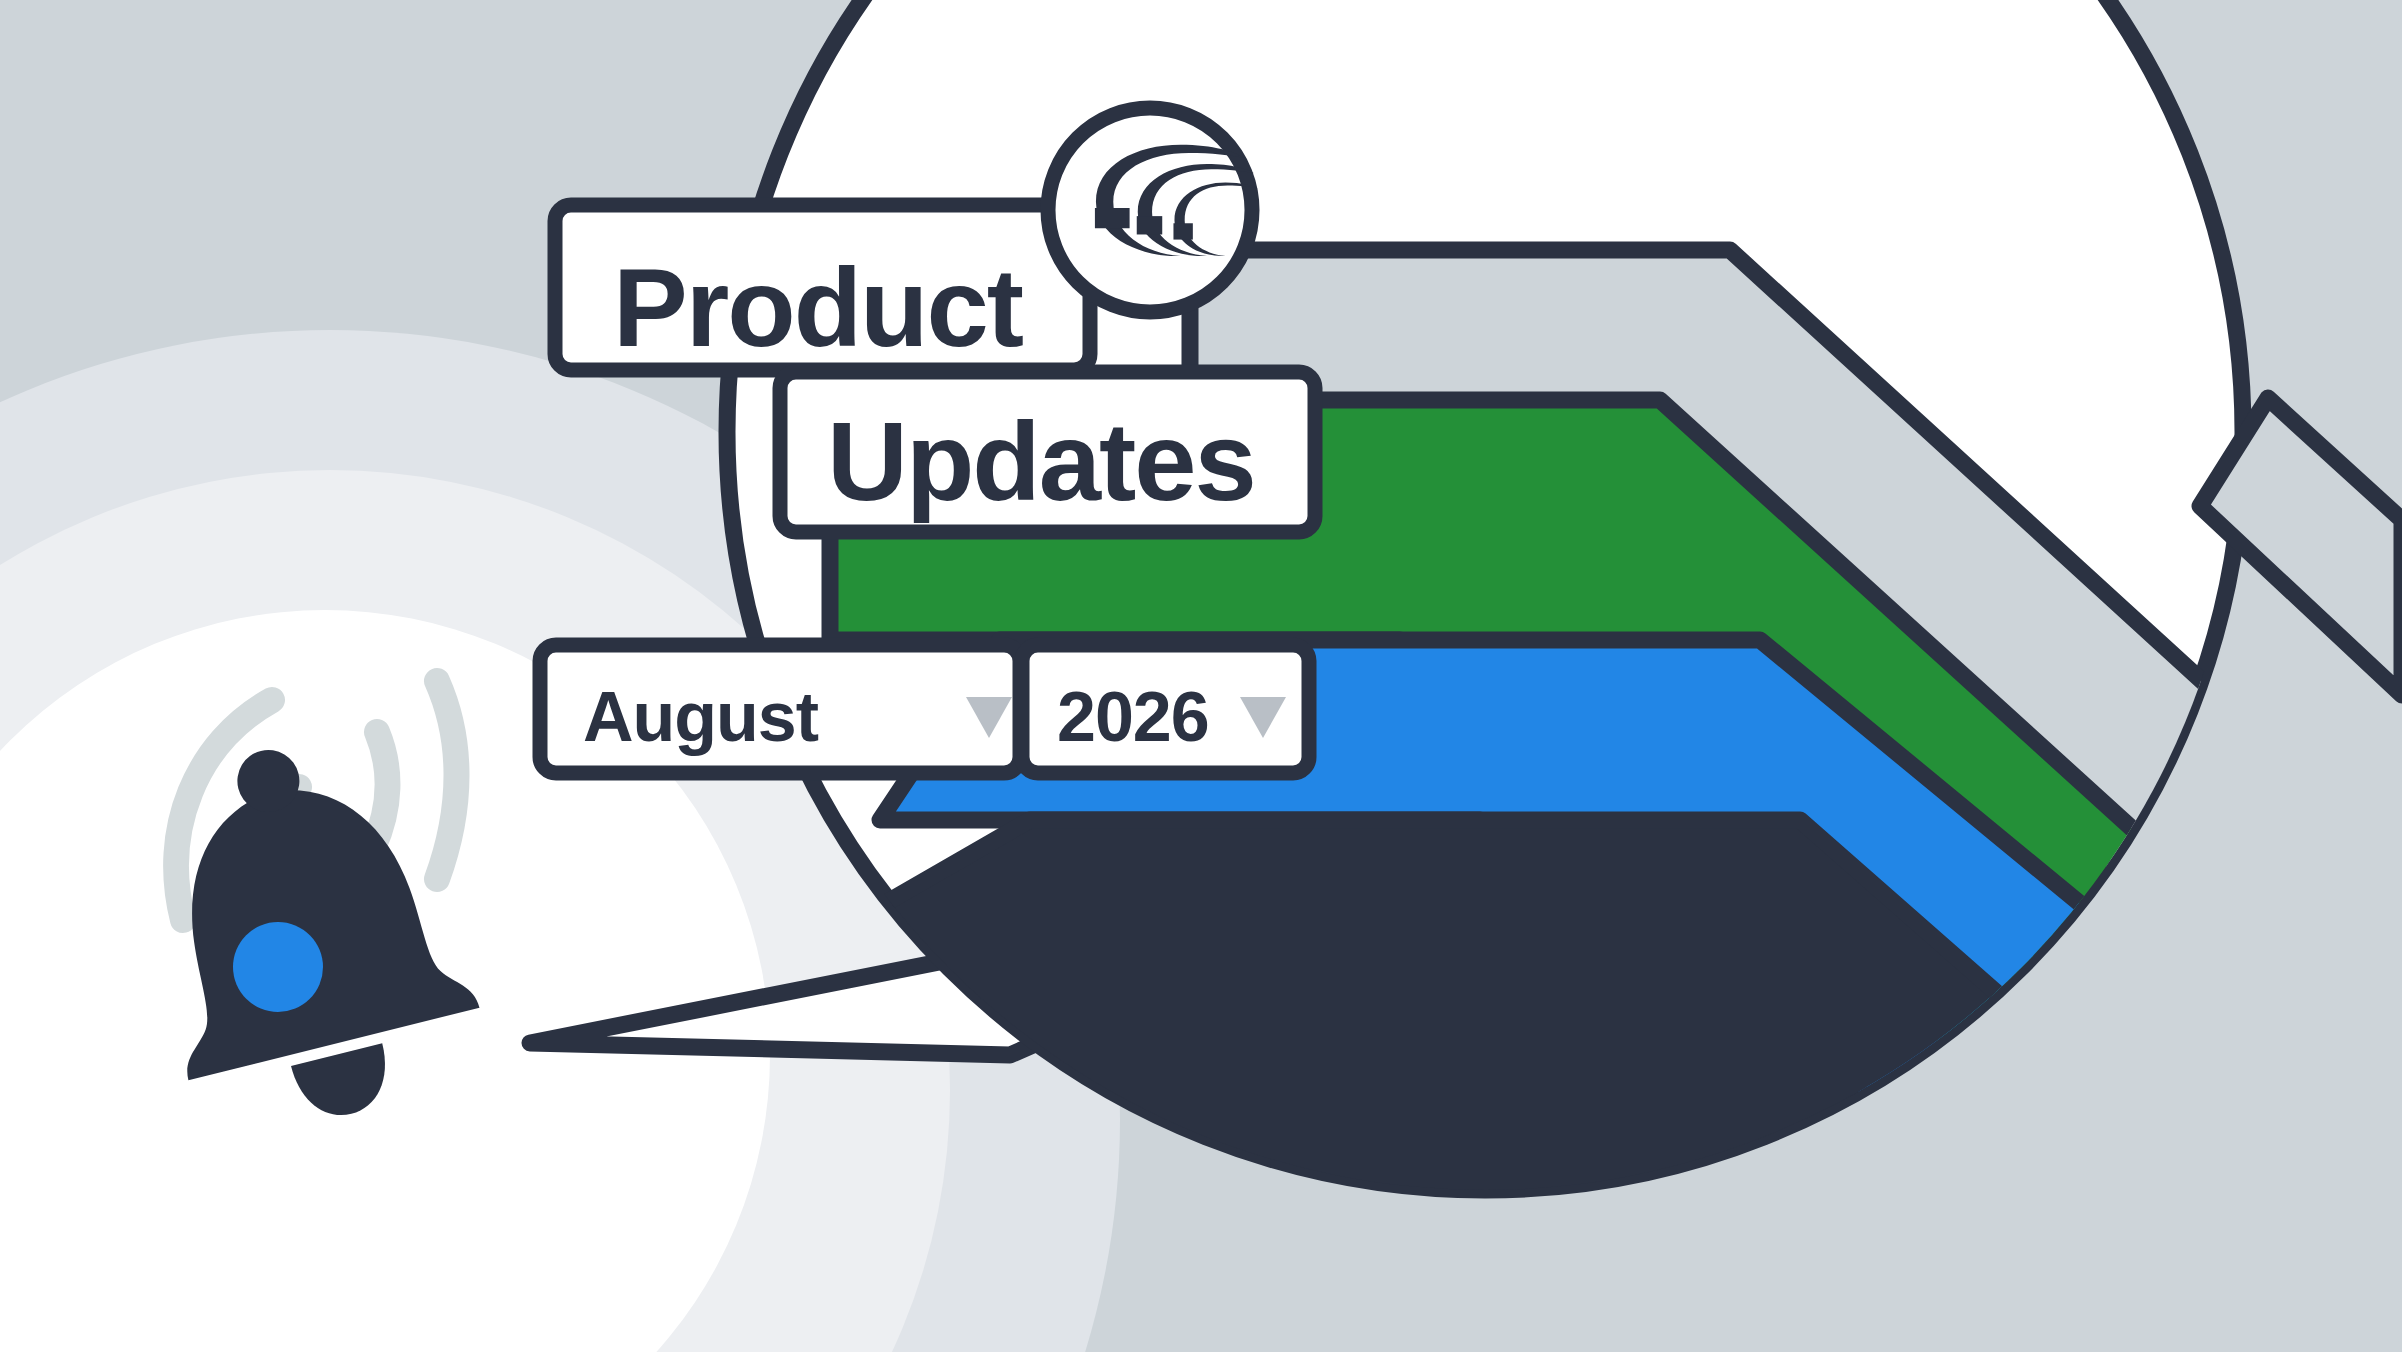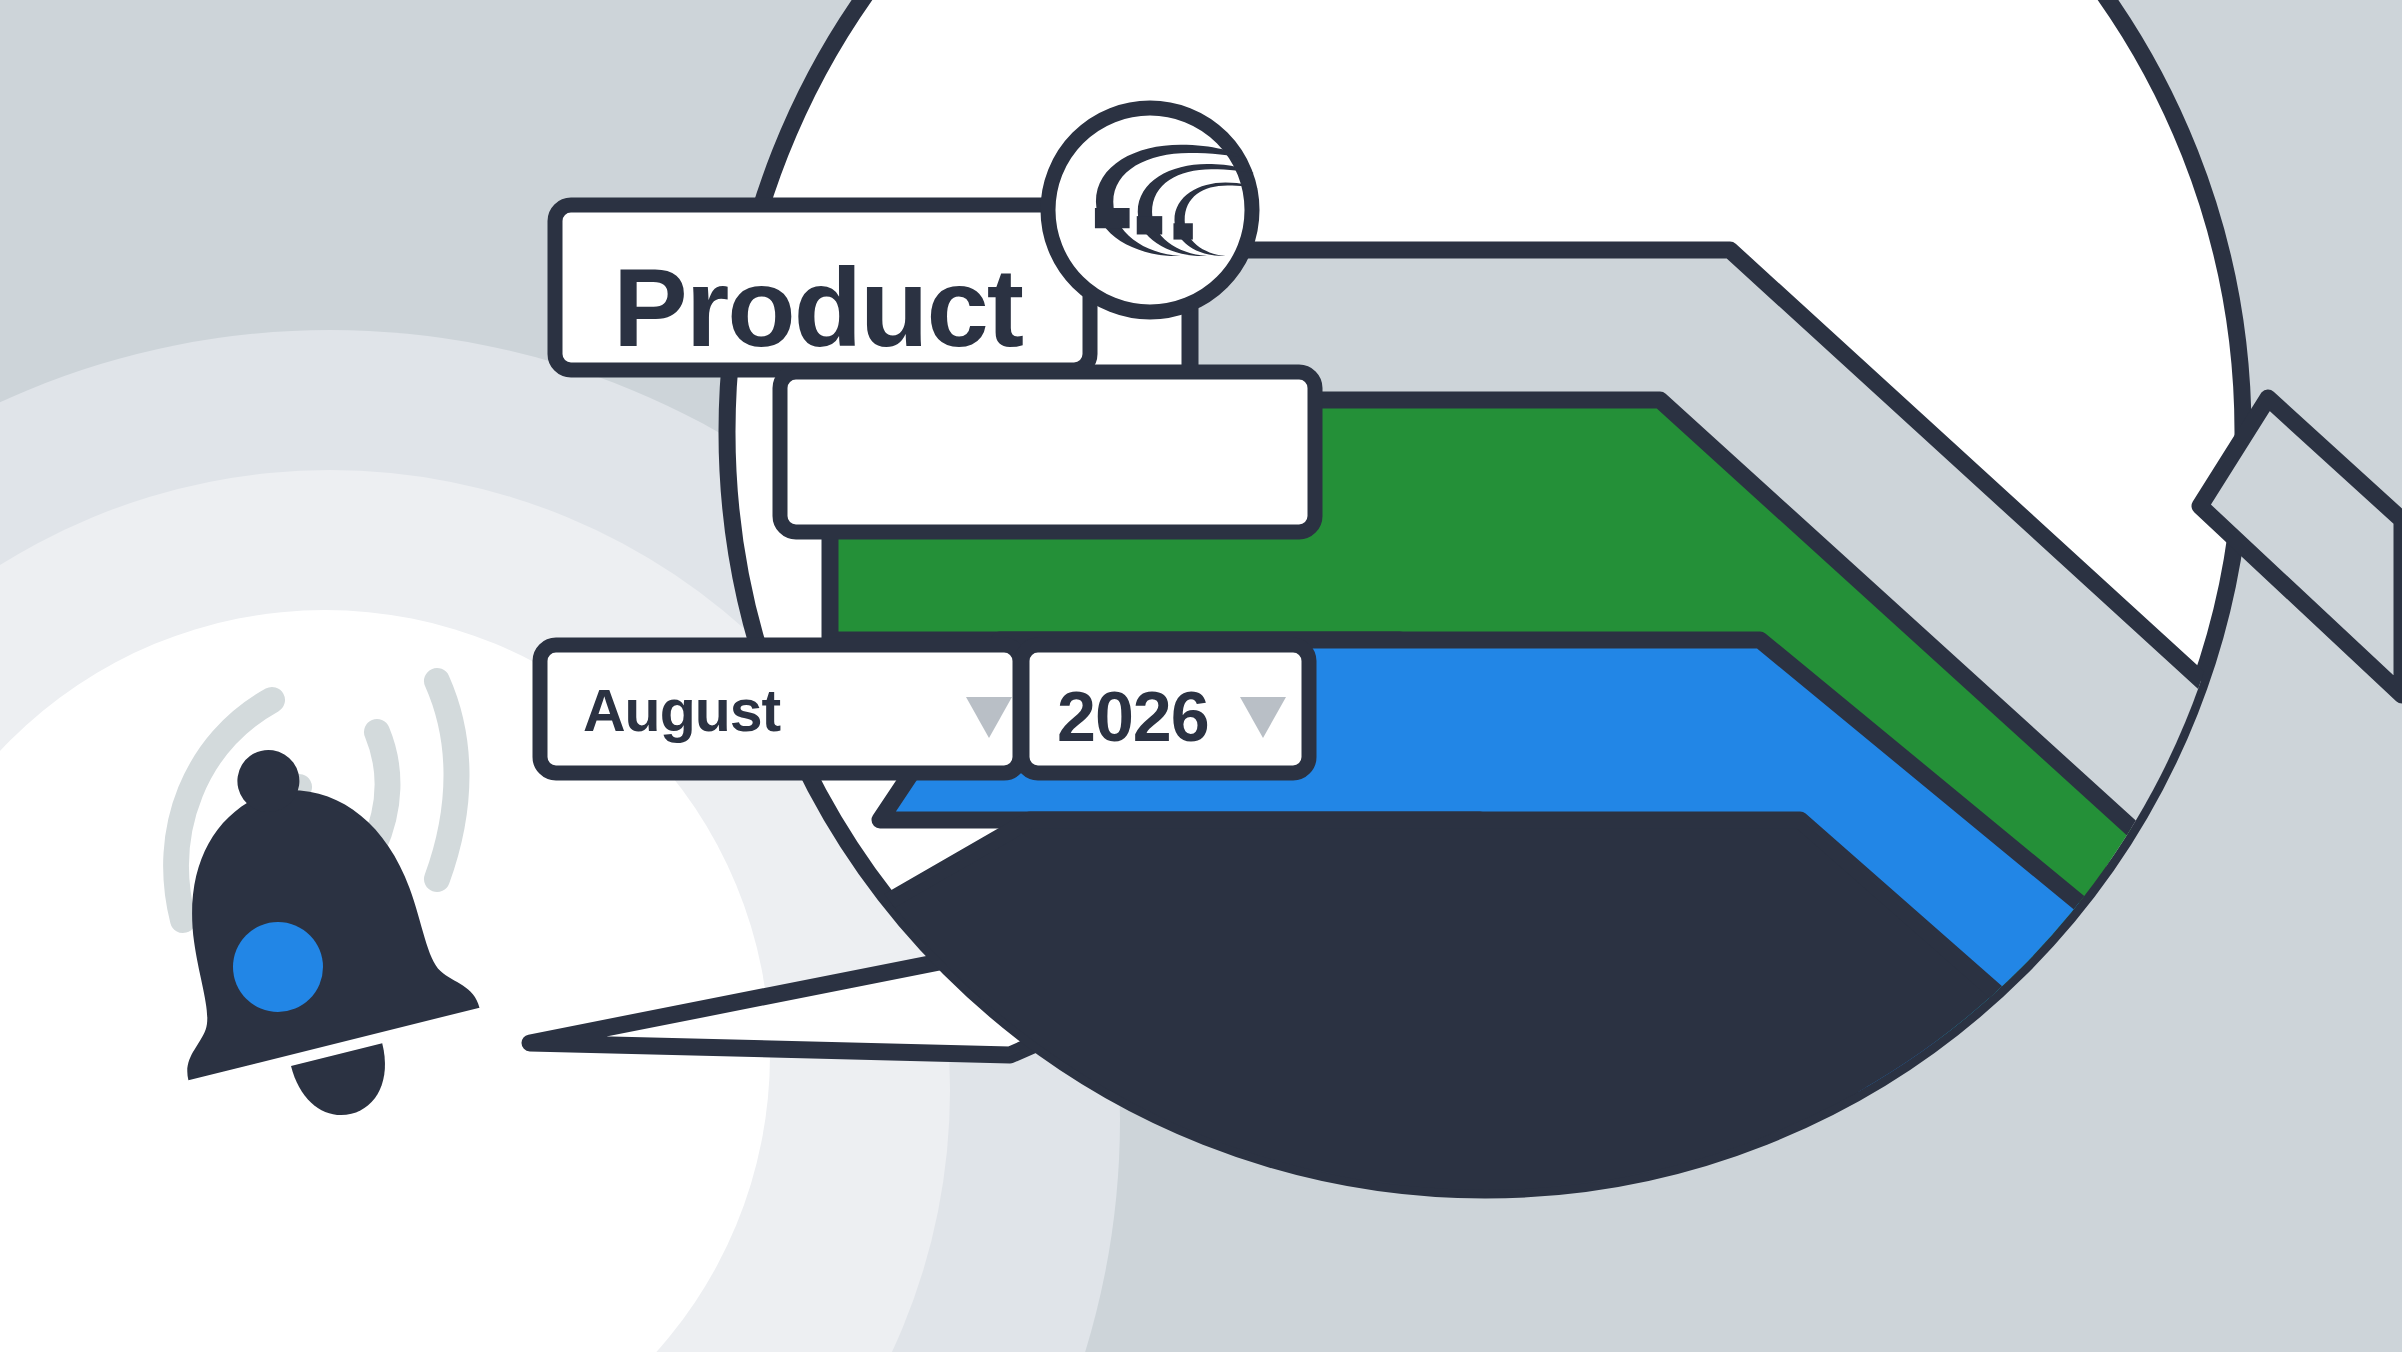--- a/index.html
+++ b/index.html
@@ -44,21 +44,21 @@
   }
   #txt-updates {
     left: 827px;
     top: 397px;
     font-size: 112px;
     letter-spacing: -2px;
   }
   #txt-month {
     left: 583px;
     top: 677px;
-    font-size: 59px;
+    font-size: 70px;
     letter-spacing: -1px;
   }
   #txt-year {
     left: 1057px;
     top: 677px;
     font-size: 70px;
     letter-spacing: -1px;
   }
   #hs-product { left: 555px; top: 205px; width: 535px; height: 165px; }
   #hs-updates { left: 780px; top: 372px; width: 535px; height: 160px; }
@@ -174,20 +174,21 @@
                    C 52 -24, 34 -13, 34 10
                    C 34 30, 52 43, 74 45
                    C 48 46, 24 32, 24 10 Z" fill="#2b3242"></path>
           <path d="M23 13 L 42 13 L 42 29 L 23 29 Z" fill="#2b3242"></path>
         </g>
       </g>
     </g>
   </svg>
 
   <div class="label-text" id="txt-product">Product</div>
+  <div class="label-text" id="txt-updates">Updates</div>
   <div class="label-text" id="txt-month">August</div>
   <div class="label-text" id="txt-year">2026</div>
 
   <div class="hotspot" id="hs-product"></div>
   <div class="hotspot" id="hs-updates"></div>
   <div class="hotspot" id="hs-month"></div>
   <div class="hotspot" id="hs-year"></div>
   <div class="hotspot" id="hs-month-caret"></div>
   <div class="hotspot" id="hs-year-caret"></div>
   <div class="hotspot" id="hs-logo"></div>

